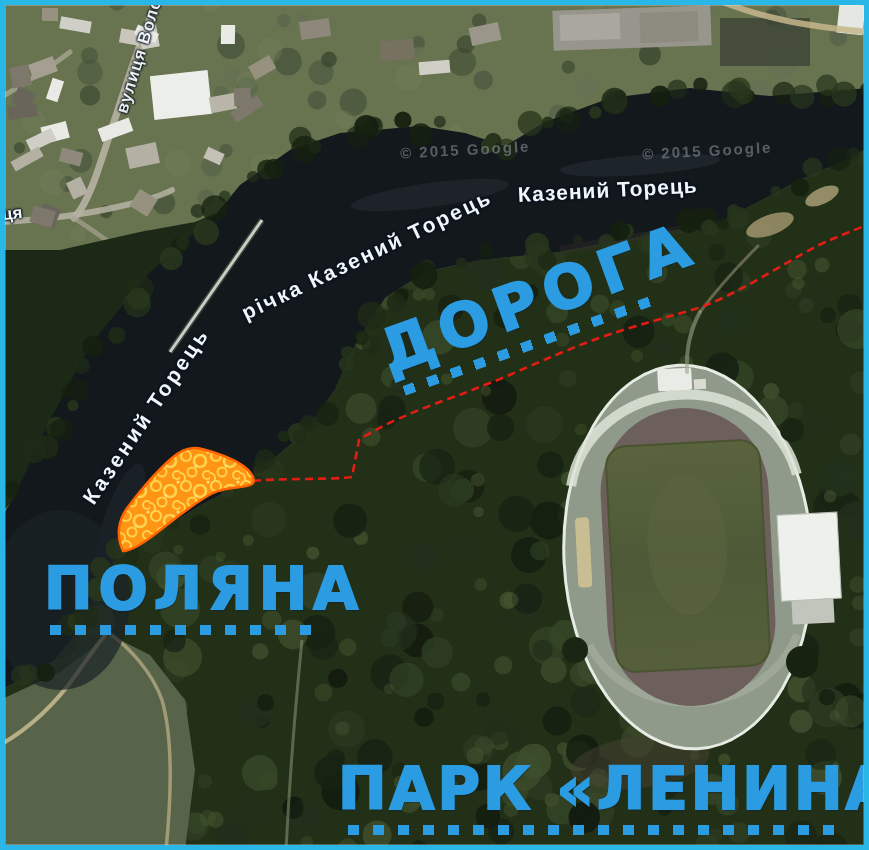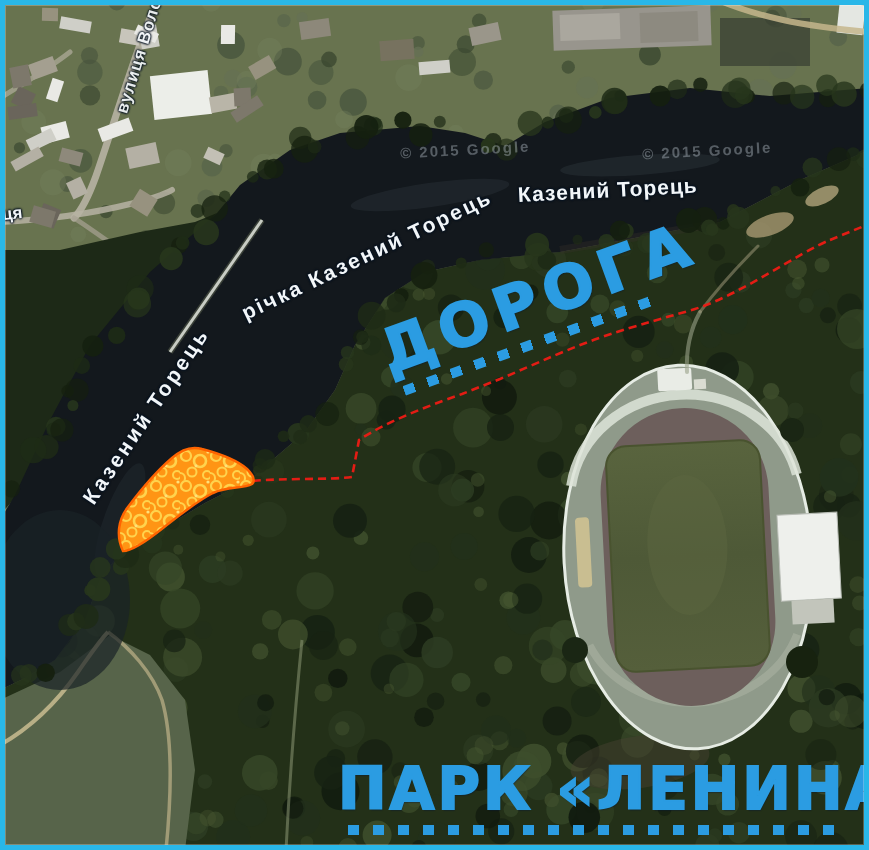--- a/index.html
+++ b/index.html
@@ -837,19 +837,23 @@
   <div class="gmap-label lbl-river-full">річка Казений Торець</div>
   <div class="gmap-label lbl-river-diag">Казений Торець</div>
   <div class="gmap-label lbl-river-horiz">Казений Торець</div>
   <div class="watermark wm1">© 2015 Google</div>
   <div class="watermark wm2">© 2015 Google</div>
 
   <div class="anno anno-road">
     <div>ДОРОГА</div>
     <div class="dots"></div>
   </div>
+  <div class="anno anno-glade">
+    <div>ПОЛЯНА</div>
+    <div class="dots"></div>
+  </div>
   <div class="anno anno-park">
     <div>ПАРК «ЛЕНИНА»</div>
     <div class="dots"></div>
   </div>
 
   <div id="frame"></div>
 </div>
 
 </body></html>

